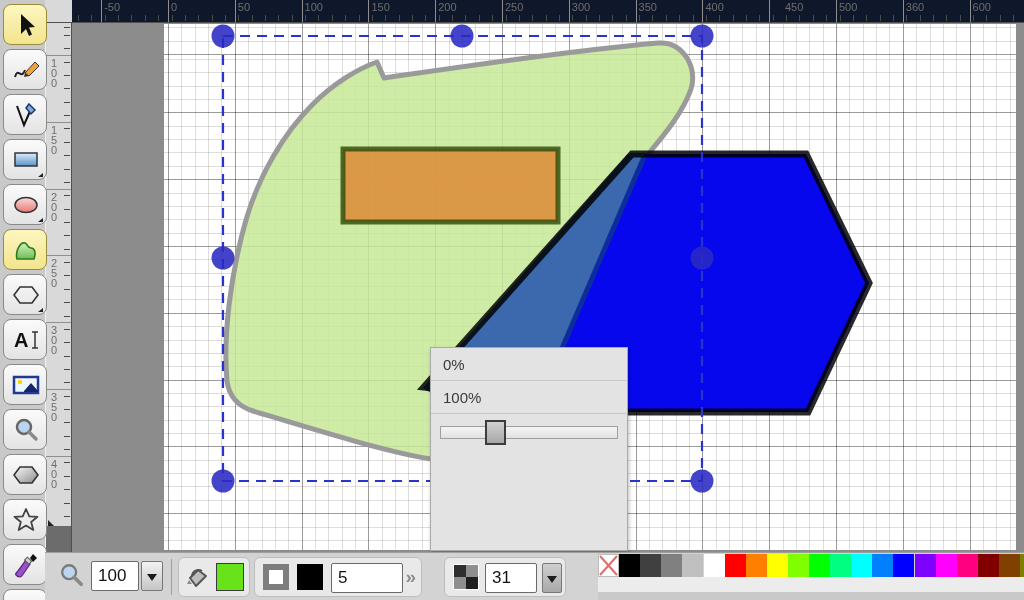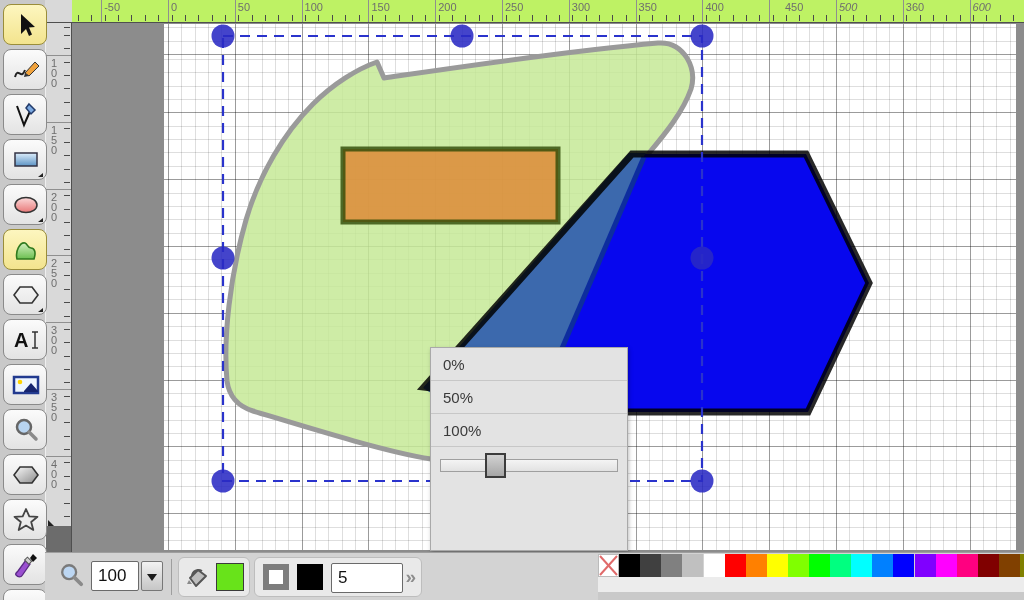--- a/index.html
+++ b/index.html
@@ -11,21 +11,21 @@
   
   #left-toolbar{position:absolute;left:0;top:0;width:45px;height:600px;background:#c9c9c9;z-index:6;}
   .tool-btn{position:absolute;left:3px;width:44px;height:41px;background:linear-gradient(#fbfbfb,#e3e3e3);
             border:1px solid #8a8a8a;border-radius:8px;cursor:pointer;}
   .tool-btn.active{background:linear-gradient(#fdf6bf,#f3e48e);border-color:#9a8d3a;}
   .tool-btn svg{position:absolute;left:8px;top:6px;}
   .corner-arrow{position:absolute;right:3px;bottom:2px;width:0;height:0;
                 border-left:5px solid transparent;border-top:4px solid transparent;border-bottom:4px solid #222;}
 
   
-  #top-ruler{position:absolute;left:45px;top:0;width:979px;height:23px;background:#bef264;
+  #top-ruler{position:absolute;left:45px;top:0;width:979px;height:23px;background:#0f172a;
              border-bottom:1px solid #4f4f4f;z-index:4;font-size:11px;color:#6e6e6e;}
   #top-ruler .tickstrip{position:absolute;left:30px;right:0;bottom:1px;height:6px;
      background:repeating-linear-gradient(90deg,#4a4a4a 0 1px,transparent 1px 13.36px);
      background-position-x:3px;}
   .h-major{position:absolute;top:0;width:1px;height:22px;background:#8f8f8f;}
   .h-label{position:absolute;top:1px;white-space:nowrap;}
   #corner{position:absolute;left:45px;top:0;width:27px;height:23px;background:#d9d9d9;
           border-bottom:1px solid #4f4f4f;z-index:5;}
   #v-ruler{position:absolute;left:45px;top:23px;width:27px;height:529px;background:#d9d9d9;
            border-right:1px solid #4f4f4f;border-left:1px solid #efefef;z-index:4;
@@ -133,25 +133,25 @@
         <div class="h-label" style="left: 460px;">250</div>
         <div class="h-major" style="left: 523.8px;"></div>
         <div class="h-label" style="left: 526.8px;">300</div>
         <div class="h-major" style="left: 590.6px;"></div>
         <div class="h-label" style="left: 593.6px;">350</div>
         <div class="h-major" style="left: 657.4px;"></div>
         <div class="h-label" style="left: 660.4px;">400</div>
         <div class="h-major" style="left: 724.2px;"></div>
         <div class="h-label" style="left: 740px;">450</div>
         <div class="h-major" style="left: 791px;"></div>
-        <div class="h-label" style="left: 794px; font-style: italic;">500</div>
+        <div class="h-label" style="left: 794px;">500</div>
         <div class="h-major" style="left: 857.8px;"></div>
         <div class="h-label" style="left: 860.8px;">360</div>
         <div class="h-major" style="left: 924.6px;"></div>
-        <div class="h-label" style="left: 927.6px; font-style: italic;">600</div>
+        <div class="h-label" style="left: 927.6px;">600</div>
       </div>
   </div>
   <div id="corner"></div>
   <div id="v-ruler">
     <div class="tickstrip"></div>
     <div id="v-labels">
         <div class="v-major" style="top: 32px;"></div>
         <div class="v-label" style="top: 35px;">100</div>
         <div class="v-major" style="top: 98.8px;"></div>
         <div class="v-label" style="top: 101.8px;">150</div>
@@ -272,21 +272,20 @@
           <rect x="13.2" y="7.5" width="6" height="4" transform="rotate(45 16 9.5)" fill="#cfcfcf" stroke="#555" stroke-width="1"></rect>
           <polygon points="18,7 21,3 25,7 21,11" fill="#111"></polygon>
         </svg>
       </div>
       <div class="tool-btn" style="top: 589px;"></div>
     </div>
 
   <div id="popup">
     <div id="popup-items">
         <div class="popup-item">0%</div>
-        <div class="popup-item">50%</div>
         <div class="popup-item">100%</div>
       </div>
     <div id="popup-slider-row">
       <div id="popup-slider-track"></div>
       <div id="popup-slider-thumb" style="left: 53.52px;"></div>
     </div>
   </div>
 
   <div id="bottom-toolbar">
     <svg style="position:absolute;left:13px;top:9px" width="26" height="26" viewBox="0 0 28 28">
@@ -310,20 +309,33 @@
 
     <div class="bt-group" style="left:209px;width:168px">
       <div style="position:absolute;left:8px;top:6px;width:26px;height:26px;background:#fff;border:6px solid #7d7d7d"></div>
       <div style="position:absolute;left:42px;top:6px;width:26px;height:26px;background:#000"></div>
       <div style="position:absolute;left:76px;top:5px;width:72px">
         <input class="bt-input" value="5" style="">
       </div>
       <div style="position:absolute;right:5px;top:8px;font-size:19px;font-weight:bold;color:#8d8d8d">»</div>
     </div>
 
+    <div class="bt-group" style="left:399px;width:122px">
+      <svg style="position:absolute;left:8px;top:6px" width="26" height="26" viewBox="0 0 26 26">
+        <rect x="0" y="0" width="26" height="26" fill="#fff"></rect>
+        <rect x="1" y="1" width="12" height="12" fill="#2e2e2e"></rect>
+          <rect x="13" y="1" width="12" height="12" fill="#8f8f8f"></rect>
+        <rect x="1" y="13" width="12" height="12" fill="#8f8f8f"></rect>
+          <rect x="13" y="13" width="12" height="12" fill="#1f1f1f"></rect>
+      </svg>
+      <div style="position:absolute;left:40px;top:5px;width:52px">
+        <input class="bt-input" value="31" style="">
+      </div>
+      <div class="dd-btn" style="left:97px;top:5px;width:20px;background:linear-gradient(#cfcfcf,#a9a9a9)"></div>
+    </div>
 
     <div id="palette">
         <div class="swatch" style="left: 0px; background: rgb(255, 255, 255); border: 1px solid rgb(187, 187, 187);"><svg width="19" height="21" viewBox="0 0 19 21">
             <line x1="1" y1="1" x2="18" y2="20" stroke="#e06a6a" stroke-width="2"></line>
             <line x1="18" y1="1" x2="1" y2="20" stroke="#e06a6a" stroke-width="2"></line>
           </svg></div>
         <div class="swatch" style="left: 21.1px; background: rgb(0, 0, 0);"></div>
         <div class="swatch" style="left: 42.2px; background: rgb(64, 64, 64);"></div>
         <div class="swatch" style="left: 63.3px; background: rgb(128, 128, 128);"></div>
         <div class="swatch" style="left: 84.4px; background: rgb(192, 192, 192);"></div>

